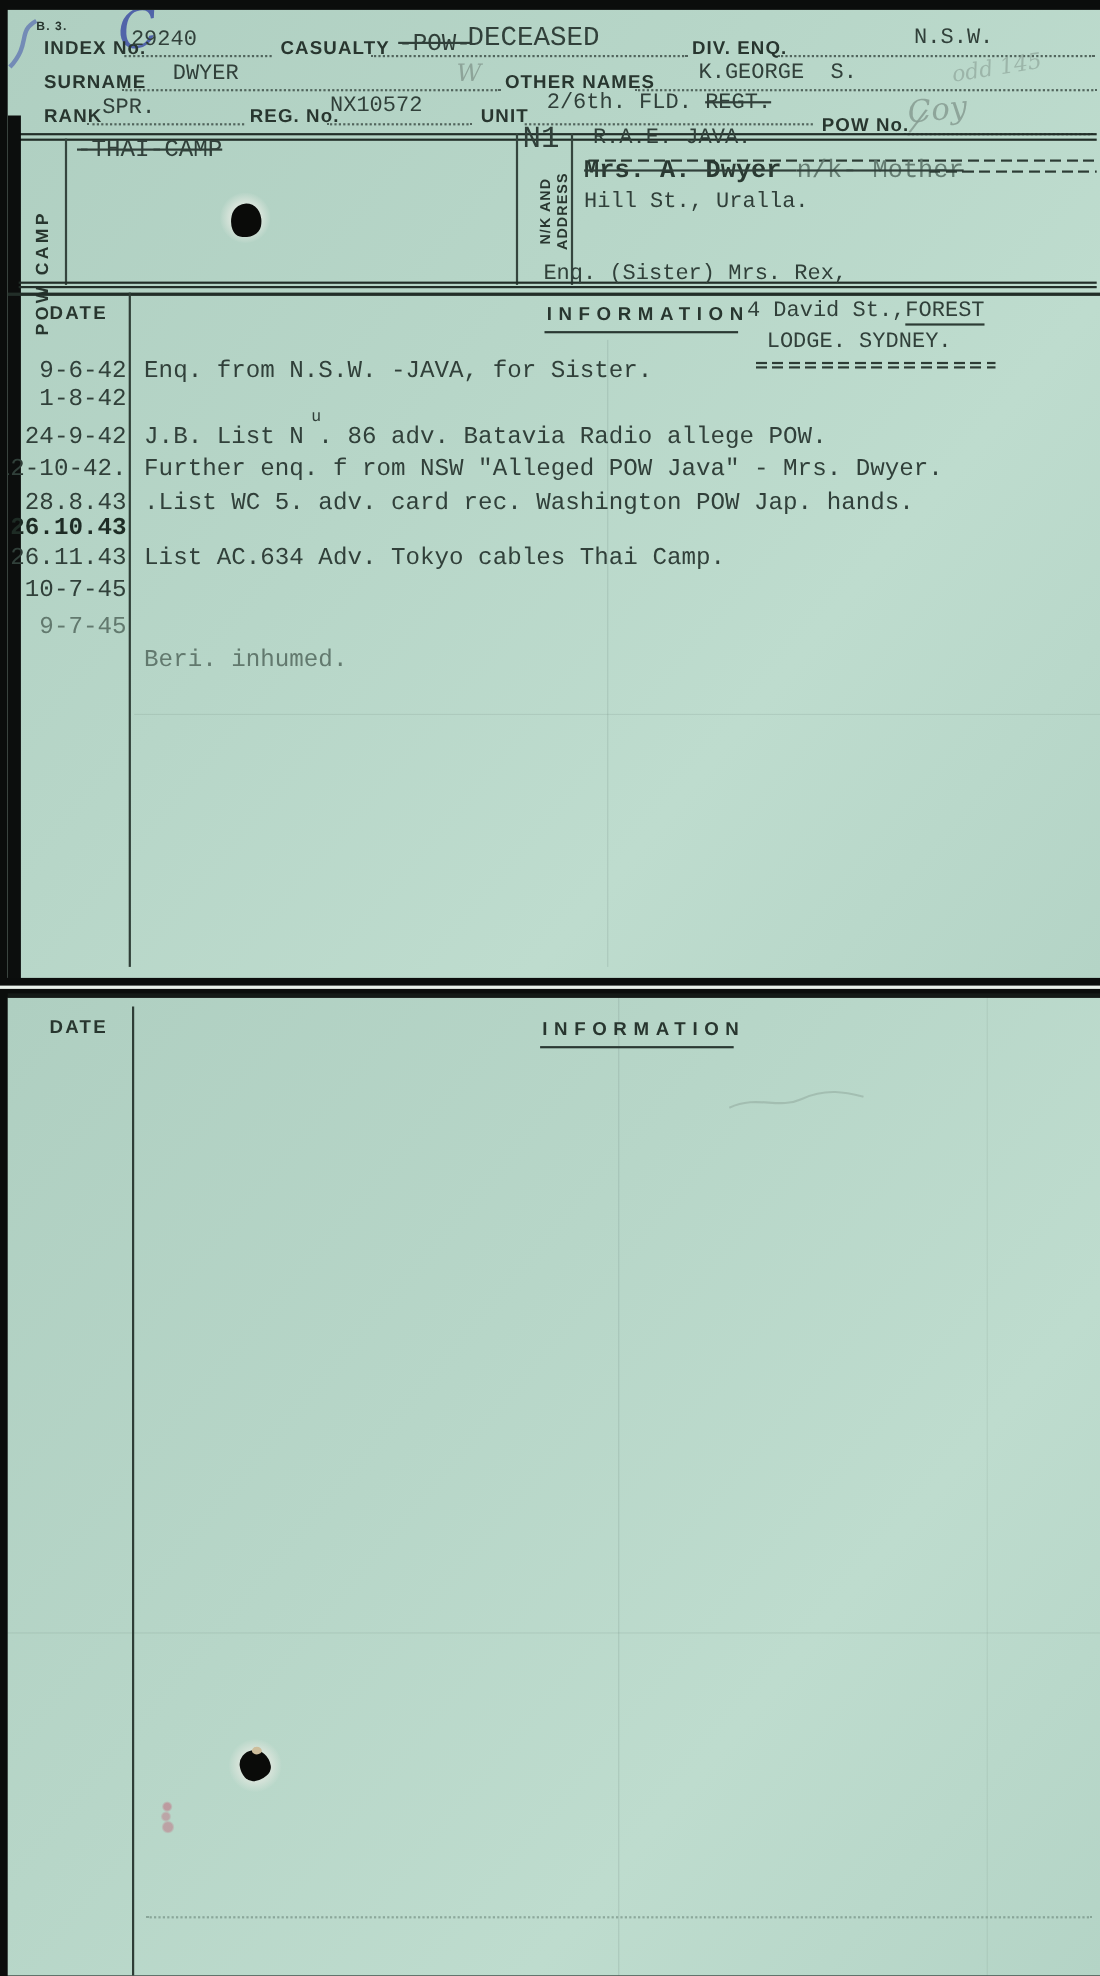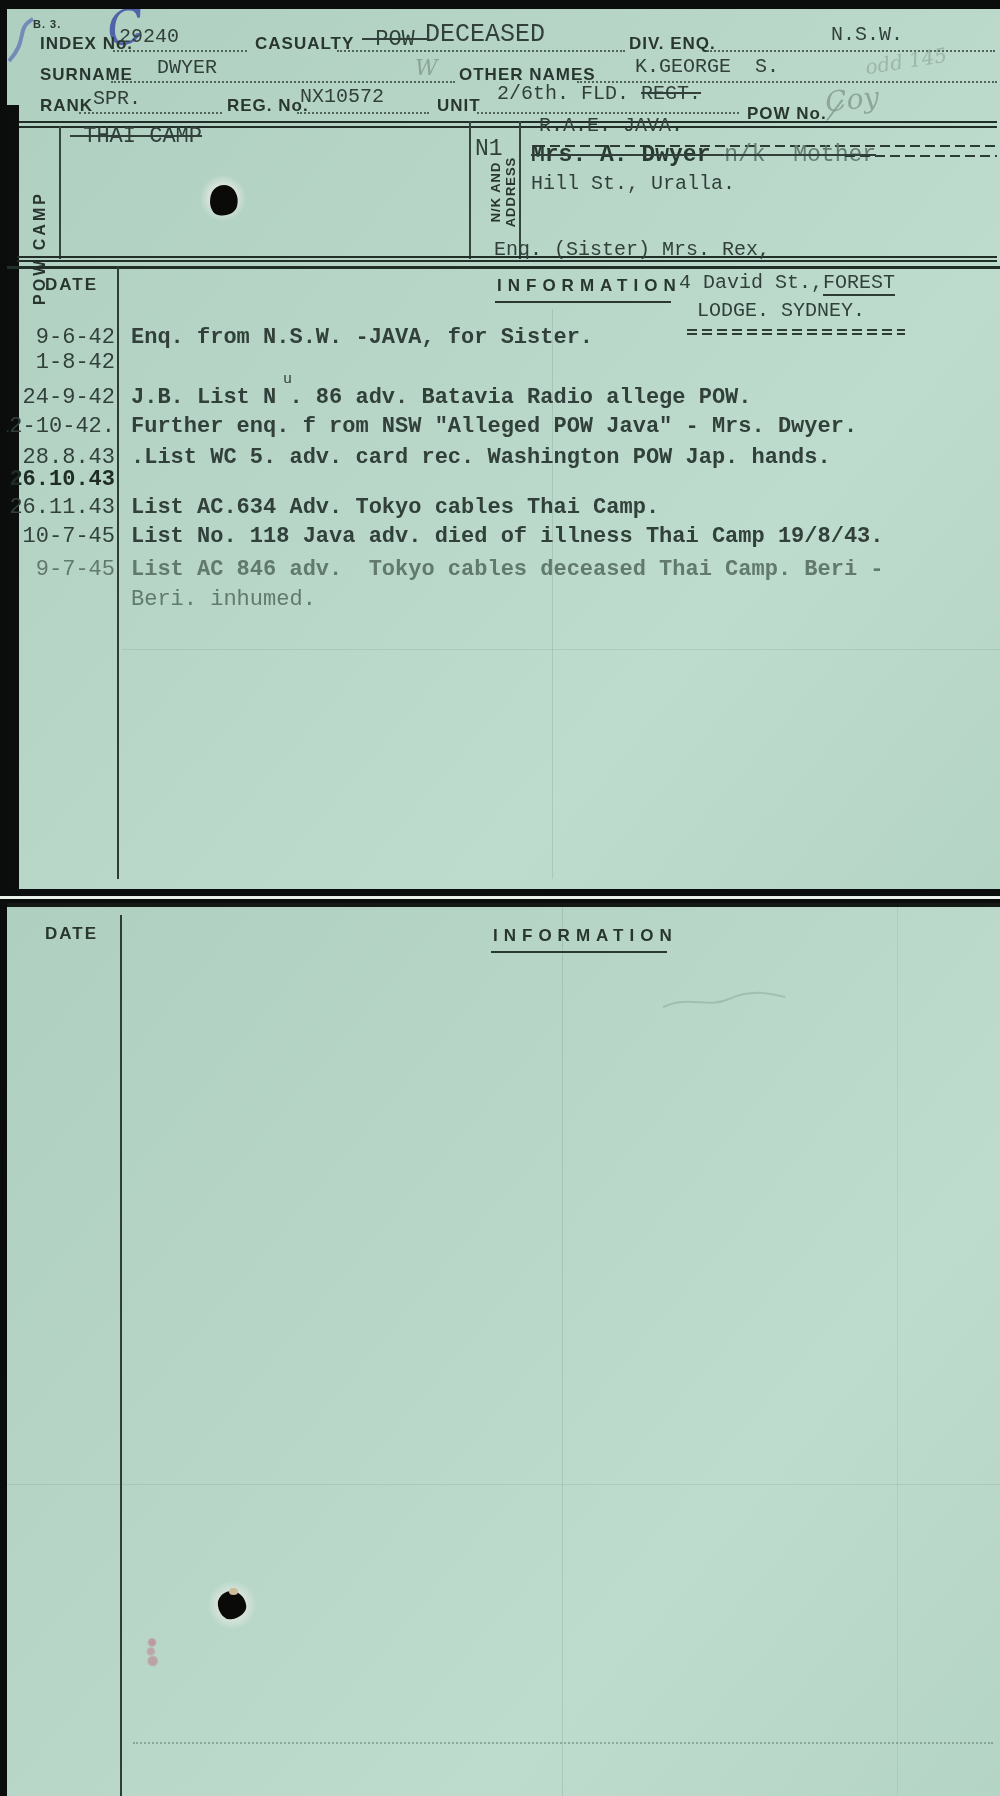--- a/index.html
+++ b/index.html
@@ -41,21 +41,21 @@
   .nk-inner{font-size:13px;line-height:15px;letter-spacing:1px;text-align:center;white-space:normal;width:120px;}
   .hdr{letter-spacing:2px;}
   .info-hdr{letter-spacing:6px;}
   .underline{position:absolute;height:2px;background:#2a3832;}
   .pencil{position:absolute;color:#84998f;opacity:.8;font-style:italic;
     font-family:"DejaVu Serif","Liberation Serif",serif;}
   .bluepen{position:absolute;color:#5164a9;font-style:italic;
     font-family:"DejaVu Serif","Liberation Serif",serif;}
   .row{position:absolute;left:0;width:100%;height:26px;}
   .rdate{position:absolute;right:885px;top:0;}
-  .rtext{position:absolute;left:124px;top:0;font-weight:bold;}
+  .rtext{position:absolute;left:124px;top:0;}
   .rtext2{position:absolute;left:124px;top:30px;}
   .bold-row .mono{font-weight:bold;color:#1e2c25;}
   .faded-row .mono{color:#62796e;text-align:right;}
   .hole-halo{position:absolute;border-radius:50%;
     background:radial-gradient(circle,#e2ebe3 0%,#d4e2d8 45%,rgba(212,226,216,0) 72%);}
   .hole{position:absolute;background:#0a0b09;
     border-radius:48% 52% 60% 40% / 45% 58% 42% 55%;}
   .crease-v{position:absolute;width:1px;background:rgba(55,80,68,.14);}
   .crease-h{position:absolute;height:1px;background:rgba(55,80,68,.10);}
   .pinkmark{position:absolute;width:14px;height:30px;opacity:.65;
@@ -124,21 +124,21 @@
   <div class="rot" style="left:12px;top:126px;width:42px;height:225px;">
     <span class="rot-inner powcamp-inner">POW CAMP</span>
   </div>
   <div class="vline" style="left:52px;top:117px;height:133px;"></div>
   <div class="mono struck" style="left:63px;top:115px;">-THAI-CAMP</div>
 
   <div class="hole-halo" style="left:193px;top:166px;width:46px;height:46px;"></div>
   <div class="hole" style="left:203px;top:176px;width:28px;height:31px;transform:rotate(12deg);"></div>
 
   <div class="vline" style="left:462px;top:112px;height:138px;"></div>
-  <div class="mono" style="left:468px;top:106px;font-size:23px;margin-top:21px;">N1</div>
+  <div class="mono" style="left:468px;top:106px;font-size:28px;">N1</div>
   <div class="rot" style="left:477px;top:124px;width:38px;height:118px;">
     <span class="rot-inner nk-inner">
         <span style="display:block;">N/K AND</span>
         <span style="display:block;">ADDRESS</span>
       </span>
   </div>
   <div class="vline" style="left:512px;top:112px;height:138px;"></div>
 
   <div class="mono val" style="left:532px;top:104px;">R.A.E. JAVA.</div>
   <div class="dashline" style="left:528px;top:136px;width:460px;"></div>
@@ -185,25 +185,23 @@
   </div>
   <div class="row bold-row" style="top:458px;">
     <div class="rdate mono">26.10.43</div>
   </div>
   <div class="row" style="top:486px;">
     <div class="rdate mono">26.11.43</div>
     <div class="rtext mono">List AC.634 Adv. Tokyo cables Thai Camp.</div>
   </div>
   <div class="row" style="top:515px;">
     <div class="rdate mono">10-7-45</div>
-    <div class="rtext mono">List No. 118 Java adv. died of illness Thai Camp 19/8/43.</div>
   </div>
   <div class="row faded-row" style="top:548px;height:56px;">
     <div class="rdate mono">9-7-45</div>
-    <div class="rtext mono">List AC 846 adv.  Tokyo cables deceased Thai Camp. Beri -</div>
     <div class="rtext2 mono">Beri. inhumed.</div>
   </div>
 
   <div class="crease-v" style="left:545px;top:300px;height:570px;"></div>
   <div class="crease-h" style="left:115px;top:640px;width:878px;"></div>
 </div>
 
 <div class="gap-white"></div>
 
 <div class="card card-bottom">

